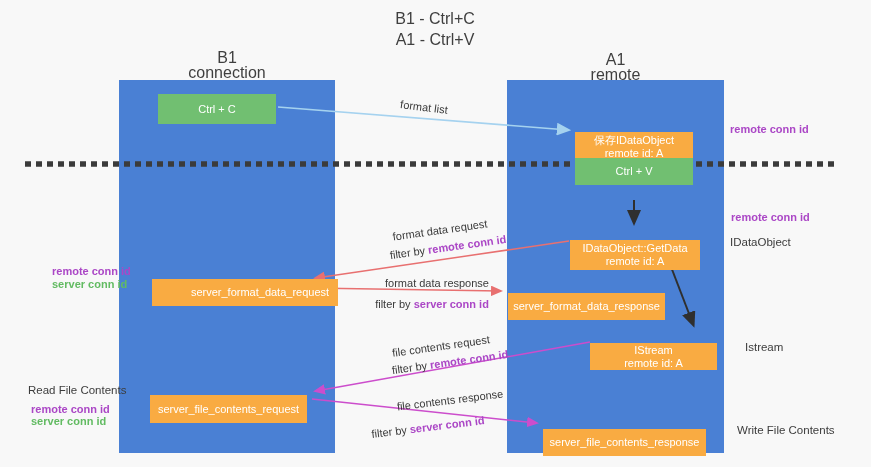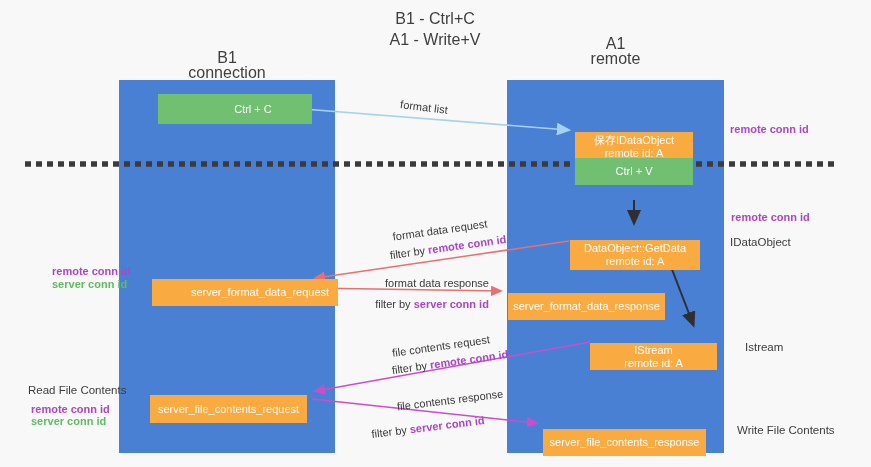--- a/index.html
+++ b/index.html
@@ -37,28 +37,28 @@
   .dark-label { font-size:11.5px; color:#3c3c3c; white-space:nowrap; }
   svg.overlay { position:absolute; left:0; top:0; pointer-events:none; }
 </style>
 </head>
 <body>
 
 <div class="canvas">
 
   <div class="abs title">
     <div>B1 - Ctrl+C</div>
-    <div>A1 - Write+V</div>
+    <div>A1 - Ctrl+V</div>
   </div>
 
   <div class="abs col-header" style="left:119px; top:50px; width:216px;">
     <div>B1</div>
     <div>connection</div>
   </div>
-  <div class="abs col-header" style="left:507px; top:36px; width:217px;">
+  <div class="abs col-header" style="left:507px; top:52px; width:217px;">
     <div>A1</div>
     <div>remote</div>
   </div>
 
   <div class="abs col col-b1"></div>
   <div class="abs col col-a1"></div>
 
   <svg class="overlay" width="871" height="467" viewBox="0 0 871 467">
     <defs>
       <marker id="mBlue" markerWidth="9" markerHeight="8" refX="7" refY="4" orient="auto">
@@ -85,35 +85,35 @@
 
     <line x1="569" y1="241" x2="316" y2="278" stroke="#e87070" stroke-width="1.5" marker-end="url(#mRed)"></line>
 
     <line x1="311" y1="288" x2="500" y2="291" stroke="#e87070" stroke-width="1.5" marker-end="url(#mRed)"></line>
 
     <line x1="590" y1="342" x2="316" y2="391" stroke="#cc4dcc" stroke-width="1.5" marker-end="url(#mMag)"></line>
 
     <line x1="312" y1="399" x2="536" y2="423" stroke="#cc4dcc" stroke-width="1.5" marker-end="url(#mMag)"></line>
   </svg>
 
-  <div class="abs box green" style="left:158px; top:94px; width:118px; height:30px;padding-left:36px;">
+  <div class="abs box green" style="left:158px; top:94px; width:118px; height:30px;">
     <span>Ctrl + C</span>
   </div>
 
   <div class="abs box orange" style="left:575px; top:120px; width:118px; height:29px;">
     <span>保存IDataObject</span>
     <span>remote id: A</span>
   </div>
 
   <div class="abs box green" style="left:575px; top:158px; width:118px; height:27px;">
     <span>Ctrl + V</span>
   </div>
 
   <div class="abs box orange" style="left:570px; top:228px; width:130px; height:30px;">
-    <span>DataObject::GetData</span>
+    <span>IDataObject::GetData</span>
     <span>remote id: A</span>
   </div>
 
   <div class="abs box orange" style="left:152px; top:267px; width:156px; height:27px;padding-left:30px;">
     <span>server_format_data_request</span>
   </div>
 
   <div class="abs box orange" style="left:508px; top:281px; width:157px; height:27px;">
     <span>server_format_data_response</span>
   </div>

